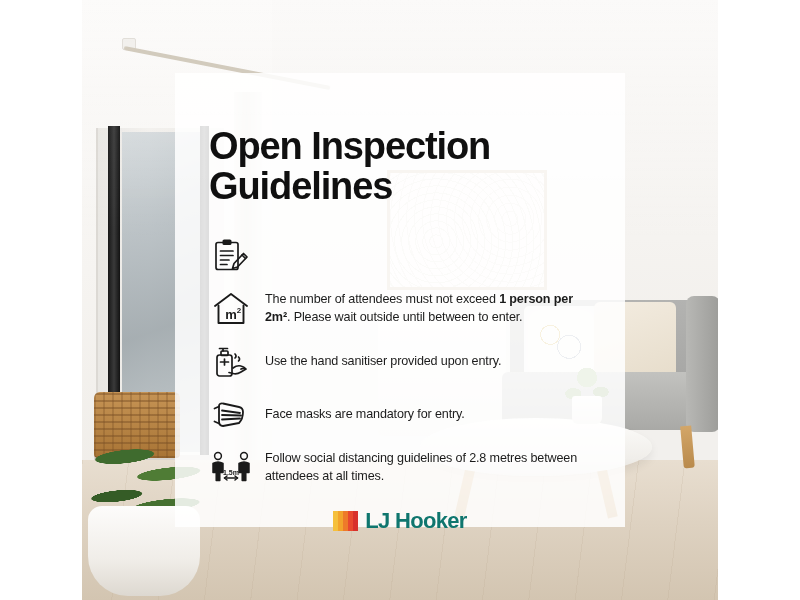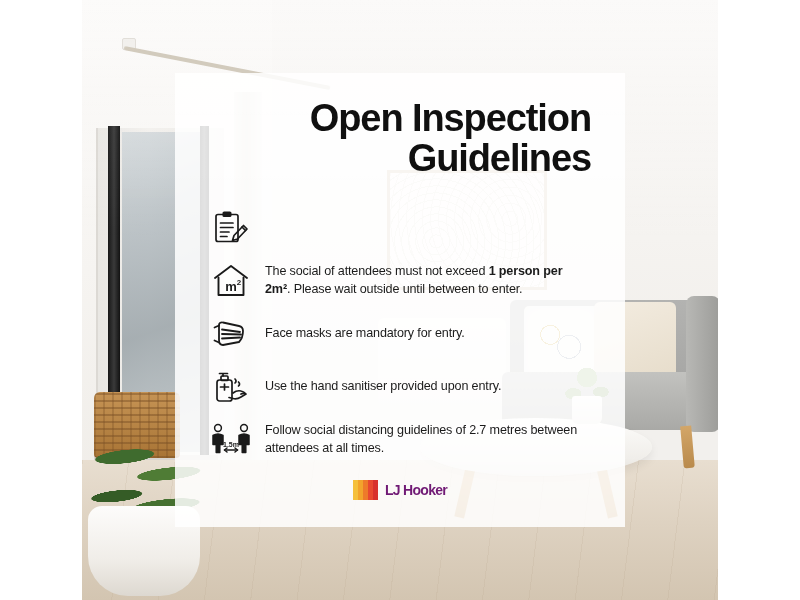--- a/index.html
+++ b/index.html
@@ -231,27 +231,27 @@
     position: absolute;
     left: 175px; top: 73px;
     width: 450px; height: 454px;
     background: rgba(255,255,255,0.86);
     padding: 26px 34px 18px 34px;
     display: flex;
     flex-direction: column;
   }
 
   #title {
-    text-align: right;
+    text-align: left;
     font-weight: 700;
     font-size: 38px;
     line-height: 1.04;
     letter-spacing: -1.1px;
     color: #101010;
-    margin-top: 0;
+    margin-top: 28px;
   }
   #title .l2 { display: block; }
 
   #items {
     margin-top: 30px;
     display: flex;
     flex-direction: column;
     gap: 13px;
   }
   .item {
@@ -276,24 +276,24 @@
   #brand {
     margin-top: 20px;
     display: flex;
     align-items: center;
     justify-content: center;
     gap: 7px;
   }
   .bars { display: flex; height: 20px; }
   .bars i { display: block; width: 5px; height: 20px; }
   #brandname {
-    font-size: 14px;
+    font-size: 22px;
     font-weight: 700;
     letter-spacing: -0.7px;
-    color: #701a75;
+    color: #0f766e;
   }
 </style>
 </head>
 <body>
 
 <div id="stage">
 
   <div id="photo">
     <div class="ceiling"></div>
 
@@ -369,67 +369,67 @@
 
       <div class="item">
         <span class="ic">
           <svg width="40" height="36" viewBox="0 0 40 36" fill="none" stroke="#1a1a1a" stroke-width="1.9" stroke-linecap="round" stroke-linejoin="round">
             <path d="M4 15 L20 3 L36 15"></path>
             <path d="M7.5 14.5 V32 H32.5 V14.5"></path>
             <text x="20" y="28" font-family="Liberation Sans, sans-serif" font-size="13" font-weight="700" fill="#1a1a1a" stroke="none" text-anchor="middle">m</text>
             <text x="28" y="22" font-family="Liberation Sans, sans-serif" font-size="8" font-weight="700" fill="#1a1a1a" stroke="none" text-anchor="middle">2</text>
           </svg>
         </span>
-        <span class="txt"><span>The social of attendees must not exceed </span><b>1 person per 2m²</b><span>. Please wait outside until between to enter.</span></span>
-      </div>
-
-      <div class="item">
-        <span class="ic">
-          <svg width="40" height="32" viewBox="0 0 40 32" fill="none" stroke="#1a1a1a" stroke-width="1.8" stroke-linecap="round" stroke-linejoin="round">
-            <path d="M8 7 C8 5 10 4 12 4.5 L28 8 C31 8.6 32 10.5 32 13
-                     C32 17 31 21 28 24 L12 27 C9 27 8 25 8 22 Z"></path>
-            <path d="M3.5 9.5 L8 7.5 M3.5 22.5 L8 24.5"></path>
-            <line x1="11" y1="11.5" x2="29" y2="14"></line>
-            <line x1="11" y1="16" x2="30" y2="16.5"></line>
-            <line x1="11" y1="20.5" x2="29" y2="19.5"></line>
-          </svg>
-        </span>
-        <span class="txt">Face masks are mandatory for entry.</span>
+        <span class="txt"><span>The number of attendees must not exceed </span><b>1 person per 2m²</b><span>. Please wait outside until between to enter.</span></span>
       </div>
 
       <div class="item">
         <span class="ic">
           <svg width="40" height="38" viewBox="0 0 40 38" fill="none" stroke="#1a1a1a" stroke-width="1.7" stroke-linecap="round" stroke-linejoin="round">
             <rect x="6" y="12" width="15" height="21" rx="2.5"></rect>
             <rect x="10" y="8" width="7" height="4.5" rx="1"></rect>
             <path d="M12 8 V5.5 H8.5 M12 5.5 H16.5"></path>
             <path d="M9.5 19 h8 M13.5 16 v6"></path>
             <path d="M24 11 q2 2 0 4 M27.5 14 q2 2 0 4"></path>
             <path d="M22 25 q4-3 8-2 q3 .6 5 3 l-5 3 q-4 2.5-8 1.5 l-4-1"></path>
             <path d="M30 26 q2-1 3.5-.5"></path>
           </svg>
         </span>
         <span class="txt">Use the hand sanitiser provided upon entry.</span>
       </div>
 
       <div class="item">
         <span class="ic">
+          <svg width="40" height="32" viewBox="0 0 40 32" fill="none" stroke="#1a1a1a" stroke-width="1.8" stroke-linecap="round" stroke-linejoin="round">
+            <path d="M8 7 C8 5 10 4 12 4.5 L28 8 C31 8.6 32 10.5 32 13
+                     C32 17 31 21 28 24 L12 27 C9 27 8 25 8 22 Z"></path>
+            <path d="M3.5 9.5 L8 7.5 M3.5 22.5 L8 24.5"></path>
+            <line x1="11" y1="11.5" x2="29" y2="14"></line>
+            <line x1="11" y1="16" x2="30" y2="16.5"></line>
+            <line x1="11" y1="20.5" x2="29" y2="19.5"></line>
+          </svg>
+        </span>
+        <span class="txt">Face masks are mandatory for entry.</span>
+      </div>
+
+      <div class="item">
+        <span class="ic">
           <svg width="44" height="34" viewBox="0 0 44 34" fill="none" stroke="#1a1a1a" stroke-width="1.5" stroke-linecap="round" stroke-linejoin="round">
             <circle cx="9" cy="5" r="3.4"></circle>
             <path d="M4 12.5 q5-3 10 0 v9 h-3.2 v8 h-3.6 v-8 H4 Z" fill="#1a1a1a" stroke="none"></path>
             <path d="M4 12.5 q5-3 10 0 v9 h-3.2 v8 h-3.6 v-8 H4 Z"></path>
             <circle cx="35" cy="5" r="3.4"></circle>
             <path d="M30 12.5 q5-3 10 0 v9 h-3.2 v8 h-3.6 v-8 H30 Z" fill="#1a1a1a" stroke="none"></path>
             <path d="M30 12.5 q5-3 10 0 v9 h-3.2 v8 h-3.6 v-8 H30 Z"></path>
             <line x1="15.5" y1="27" x2="28.5" y2="27"></line>
             <path d="M15.5 27 l2.5-2 M15.5 27 l2.5 2 M28.5 27 l-2.5-2 M28.5 27 l-2.5 2"></path>
             <text x="22" y="24" font-family="Liberation Sans, sans-serif" font-size="7" font-weight="700" fill="#1a1a1a" stroke="none" text-anchor="middle">1.5m</text>
           </svg>
         </span>
-        <span class="txt">Follow social distancing guidelines of 2.7 metres between attendees at all times.</span>
+        <span class="txt">Follow social distancing guidelines of 2.8 metres between attendees at all times.</span>
       </div>
 
     </div>
 
     <div id="brand">
       <span class="bars">
         <i style="background: rgb(245, 192, 60);"></i>
           <i style="background: rgb(242, 163, 44);"></i>
           <i style="background: rgb(238, 122, 42);"></i>
           <i style="background: rgb(232, 73, 47);"></i>

